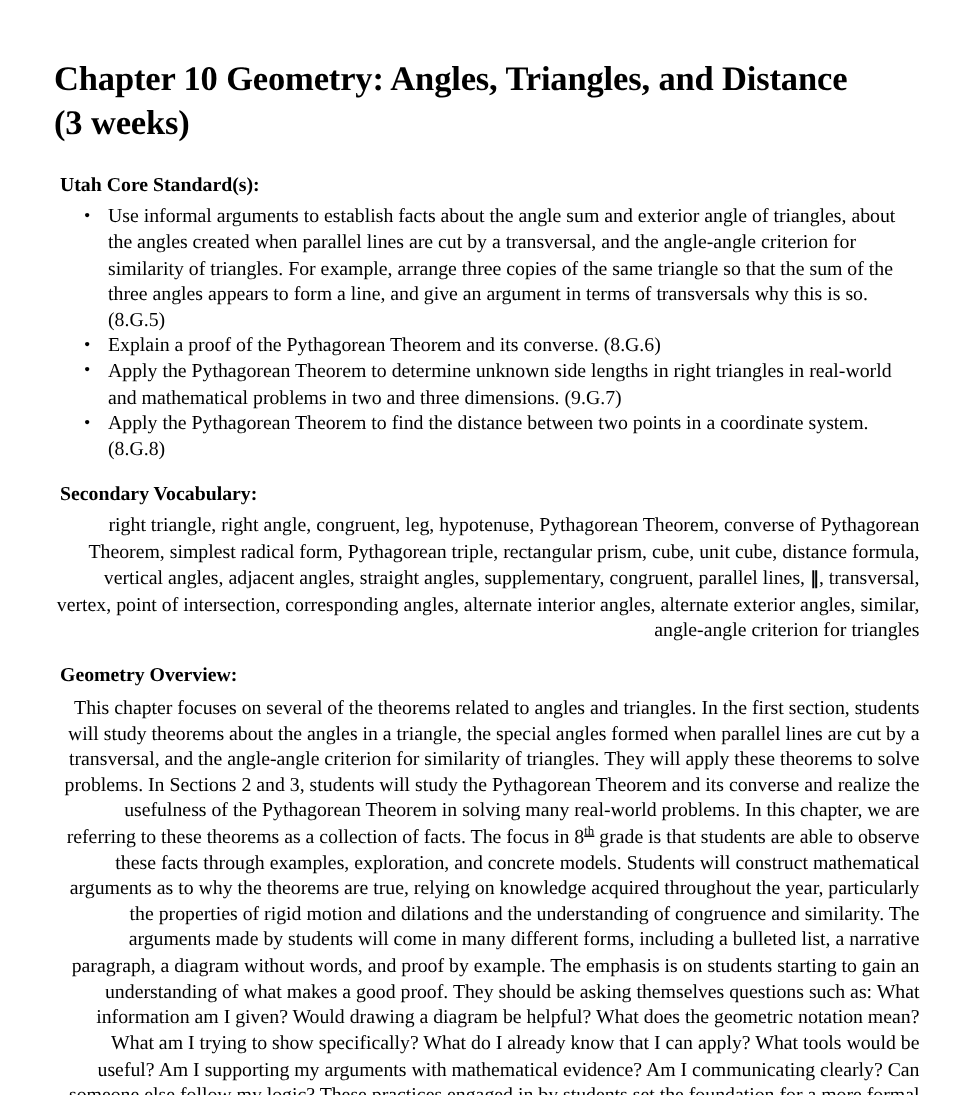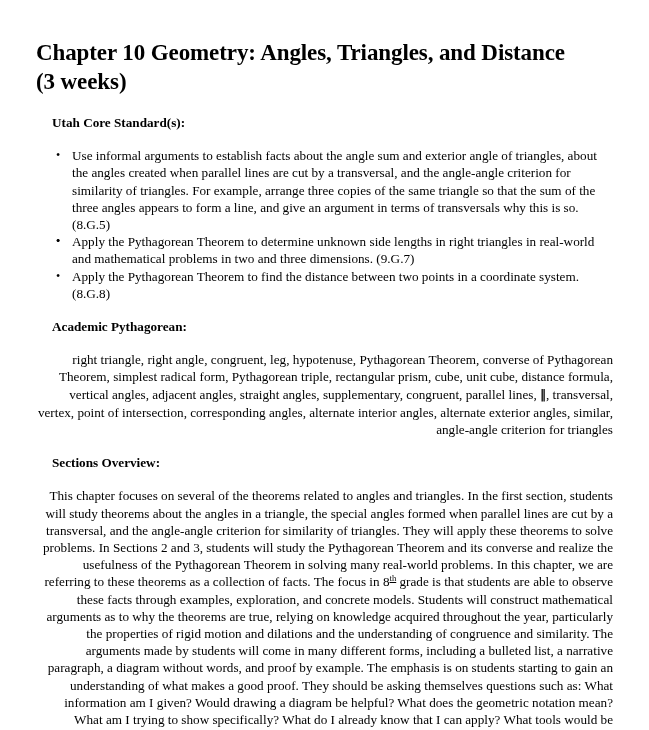--- a/index.html
+++ b/index.html
@@ -30,21 +30,21 @@
     letter-spacing: -0.1px;
     max-width: 540px;
   }
   .section {
     margin-bottom: 13px;
   }
   .section-heading {
     font-size: 13.2px;
     font-weight: bold;
     line-height: 17.2px;
-    margin: 16px;
+    margin: 4px;
   }
   .body-text {
     font-size: 13.2px;
     line-height: 17.2px;
     margin: 0;
     text-align: right;
     max-width: 578px;
   }
   ul.std-list {
     list-style: none;
@@ -87,35 +87,36 @@
 
   <div class="section">
     <p class="section-heading">Utah Core Standard(s):</p>
     <ul class="std-list">
       <li>
         <span class="bullet">•</span>
         <span>Use informal arguments to establish facts about the angle sum and exterior angle of triangles, about the angles created when parallel lines are cut by a transversal, and the angle-angle criterion for similarity of triangles. For example, arrange three copies of the same triangle so that the sum of the three angles appears to form a line, and give an argument in terms of transversals why this is so. (8.G.5)</span>
       </li>
       <li>
         <span class="bullet">•</span>
+        <span>Explain a proof of the Pythagorean Theorem and its converse. (8.G.6)</span>
       </li>
       <li>
         <span class="bullet">•</span>
         <span>Apply the Pythagorean Theorem to determine unknown side lengths in right triangles in real-world and mathematical problems in two and three dimensions. (9.G.7)</span>
       </li>
       <li>
         <span class="bullet">•</span>
         <span>Apply the Pythagorean Theorem to find the distance between two points in a coordinate system. (8.G.8)</span>
       </li>
     </ul>
   </div>
 
   <div class="section">
-    <p class="section-heading">Academic Pythagorean:</p>
+    <p class="section-heading">Secondary Vocabulary:</p>
     <p class="body-text"><span>right triangle, right angle, congruent, leg, hypotenuse, Pythagorean Theorem, converse of Pythagorean Theorem, simplest radical form, Pythagorean triple, rectangular prism, cube, unit cube, distance formula, vertical angles, adjacent angles, straight angles, supplementary, congruent, parallel lines, </span><span class="par-symbol">‖</span><span>, transversal, vertex, point of intersection, corresponding angles, alternate interior angles, alternate exterior angles, similar, angle-angle criterion for triangles</span></p>
   </div>
 
   <div class="section">
-    <p class="section-heading">Sections Overview:</p>
+    <p class="section-heading">Geometry Overview:</p>
     <p class="body-text"><span>This chapter focuses on several of the theorems related to angles and triangles. In the first section, students will study theorems about the angles in a triangle, the special angles formed when parallel lines are cut by a transversal, and the angle-angle criterion for similarity of triangles. They will apply these theorems to solve problems. In Sections 2 and 3, students will study the Pythagorean Theorem and its converse and realize the usefulness of the Pythagorean Theorem in solving many real-world problems. In this chapter, we are referring to these theorems as a collection of facts. The focus in 8</span><sup>th</sup><span> grade is that students are able to observe these facts through examples, exploration, and concrete models. Students will construct mathematical arguments as to why the theorems are true, relying on knowledge acquired throughout the year, particularly the properties of rigid motion and dilations and the understanding of congruence and similarity. The arguments made by students will come in many different forms, including a bulleted list, a narrative paragraph, a diagram without words, and proof by example. The emphasis is on students starting to gain an understanding of what makes a good proof. They should be asking themselves questions such as: What information am I given? Would drawing a diagram be helpful? What does the geometric notation mean? What am I trying to show specifically? What do I already know that I can apply? What tools would be useful? Am I supporting my arguments with mathematical evidence? Am I communicating clearly? Can someone else follow my logic? These practices engaged in by students set the foundation for a more formal study of proof in Secondary II.</span></p>
   </div>
 
 </div>
 
 </body></html>

